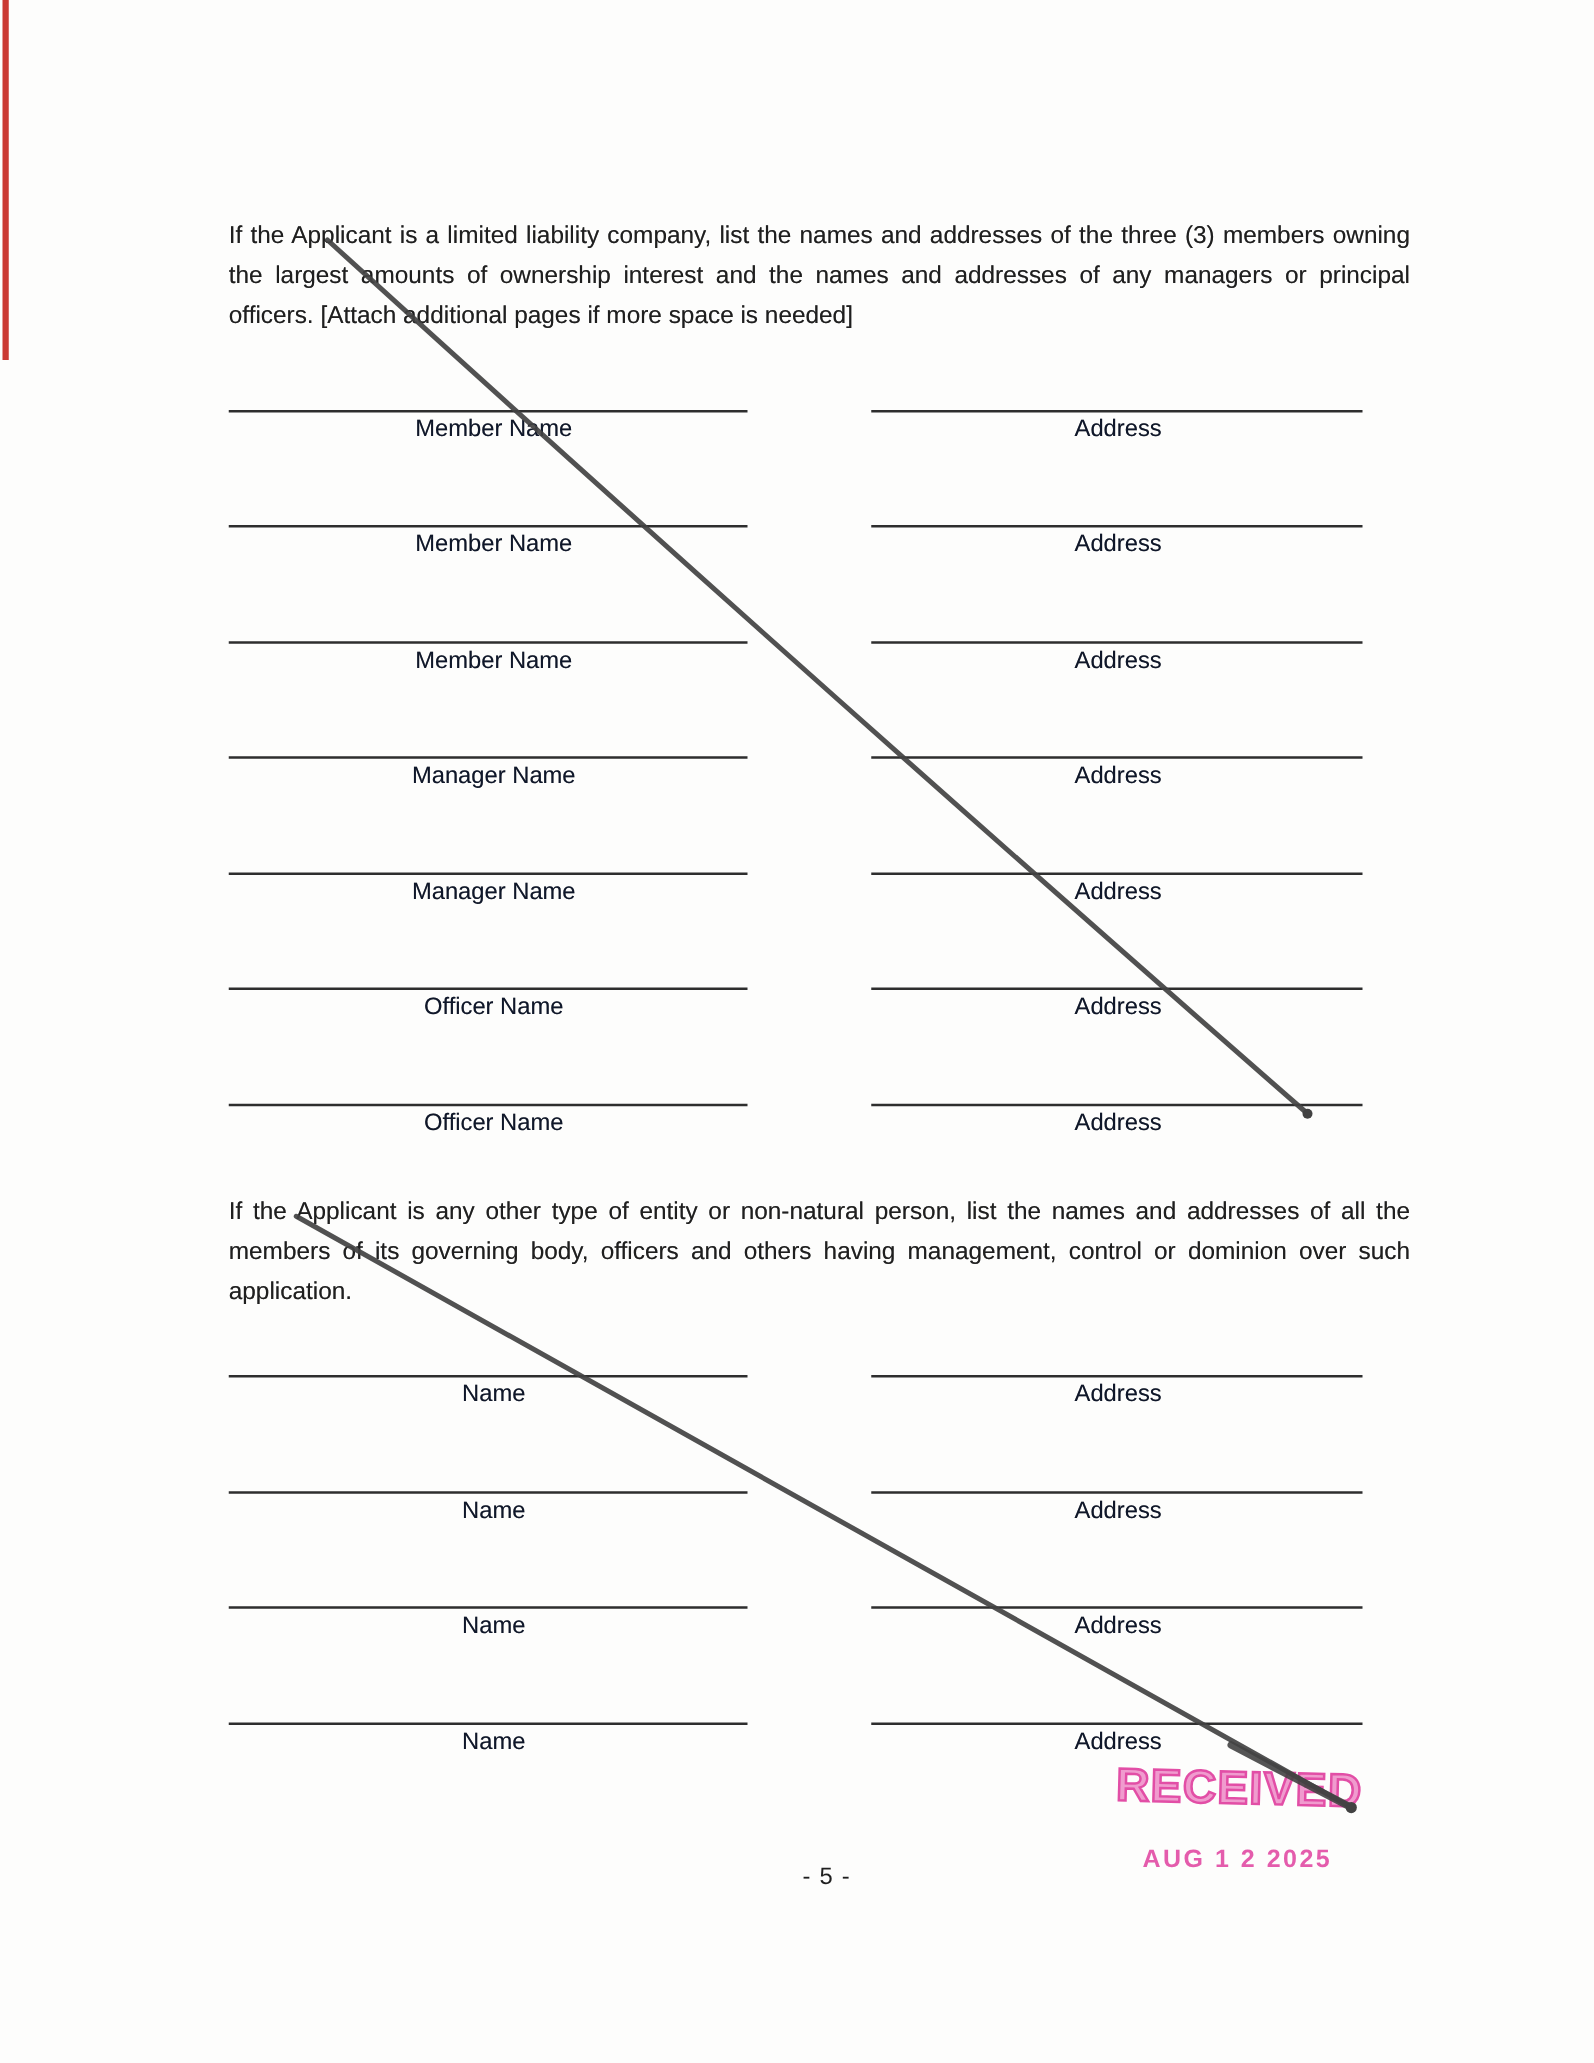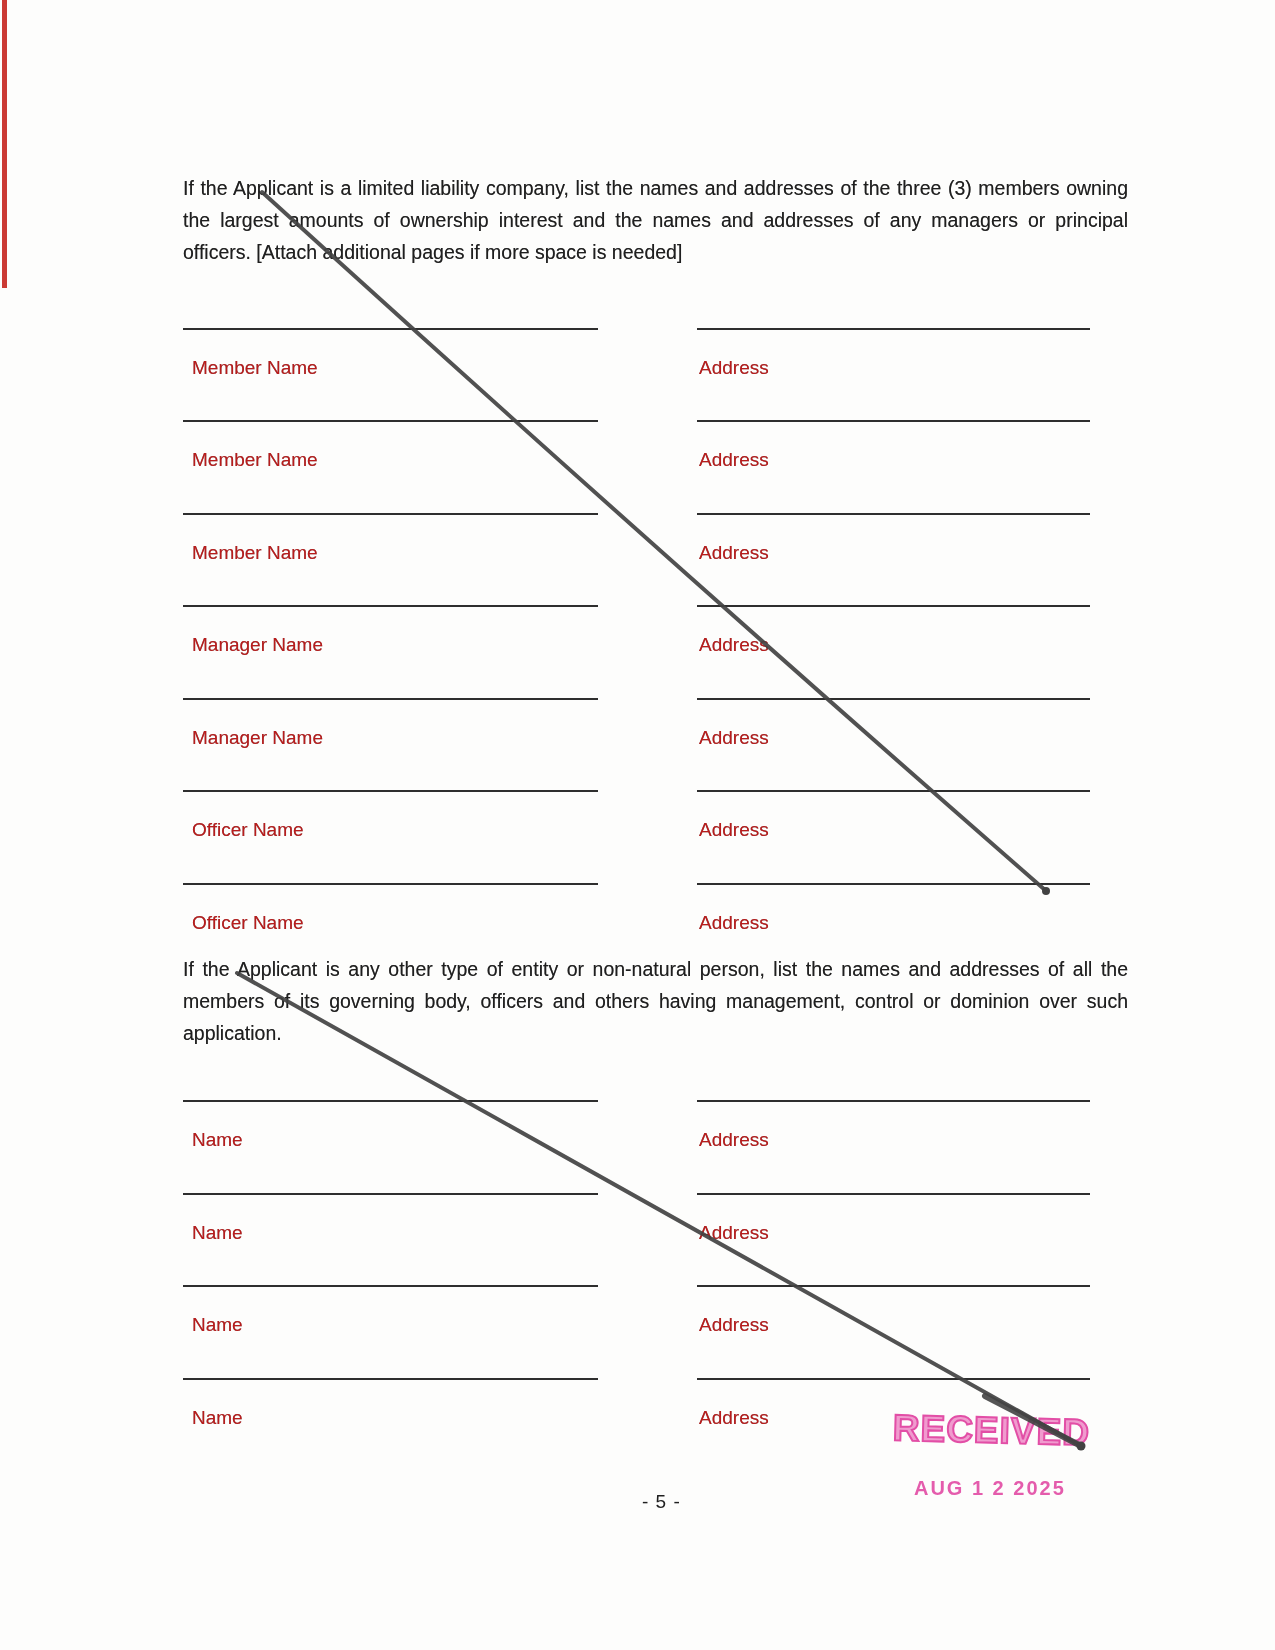--- a/index.html
+++ b/index.html
@@ -20,24 +20,25 @@
     text-align:justify;
     color:#1f1f1f;
     text-shadow:0 0 0.5px rgba(30,30,30,.55);
   }
   .field{
     position:absolute;
     border-top:2.5px solid #2e2e2e;
   }
   .field .field-label{
     display:block;
-    margin-top:27px;
+    margin-top:3px;
     font-size:19px;
-    color:#b91c1c;
+    color:#0f172a;
     text-shadow:0 0 0.5px rgba(30,30,30,.5);
+    text-align:center;
   }
   .field.left-col .field-label{margin-left:9px;}
   .field.right-col .field-label{margin-left:2px;}
   .page-number{
     position:absolute;
     left:642px;top:1491px;
     font-size:19px;
     letter-spacing:1px;
     color:#1f1f1f;
   }

